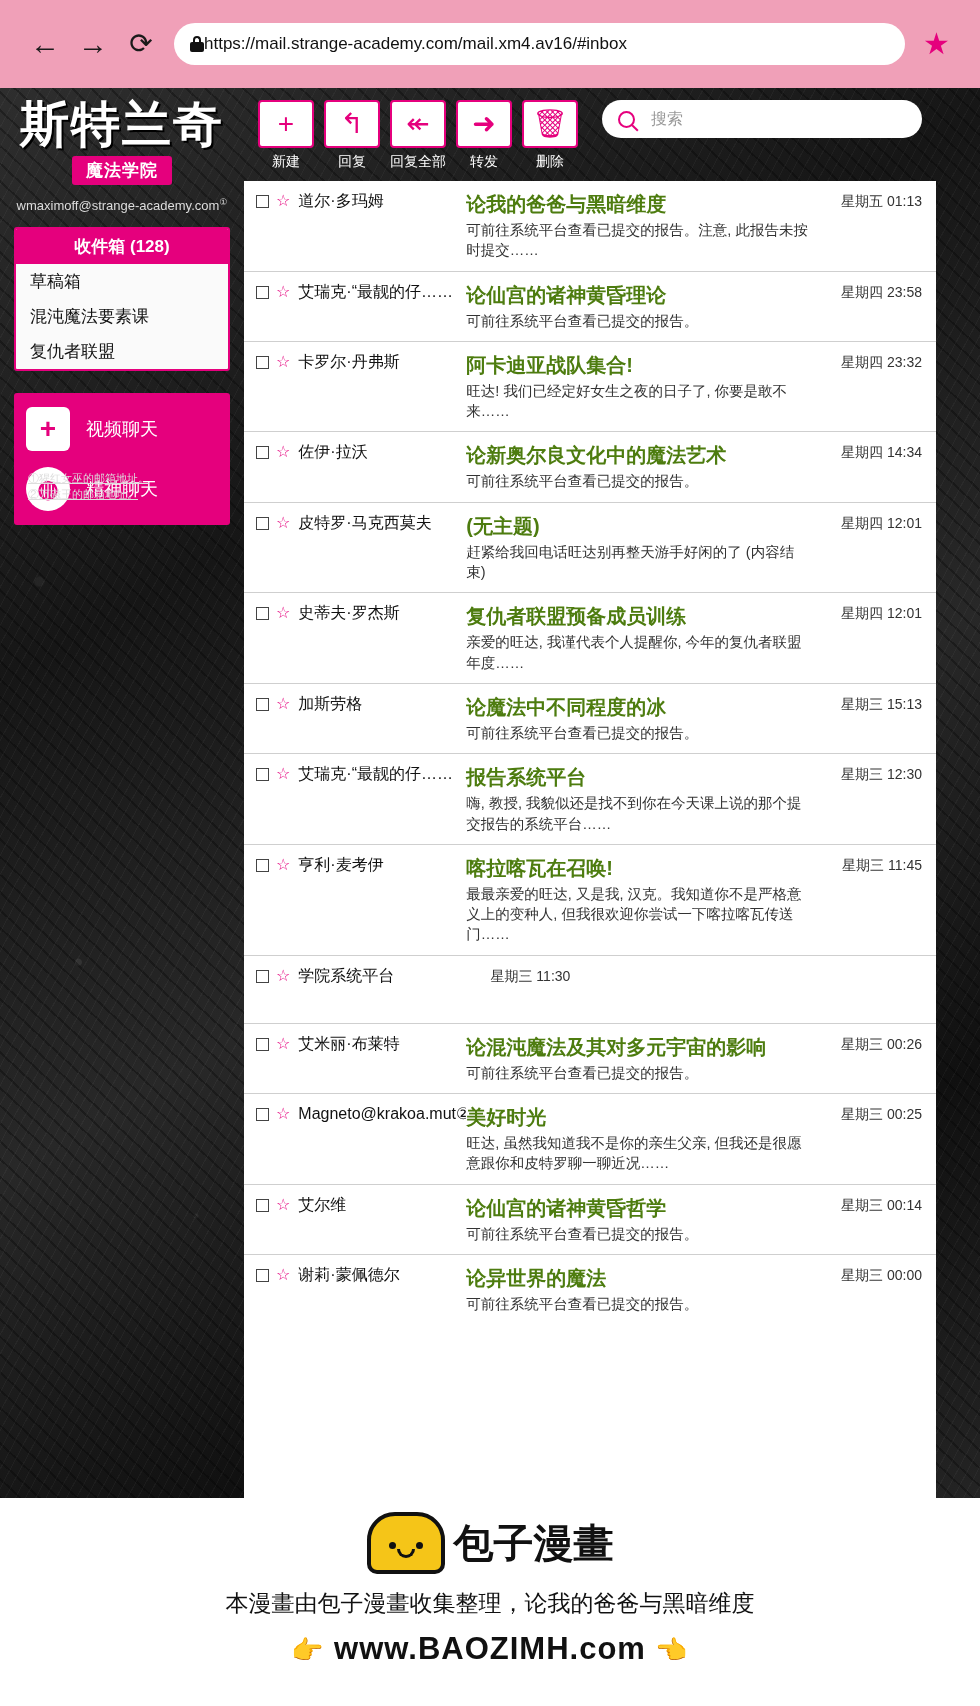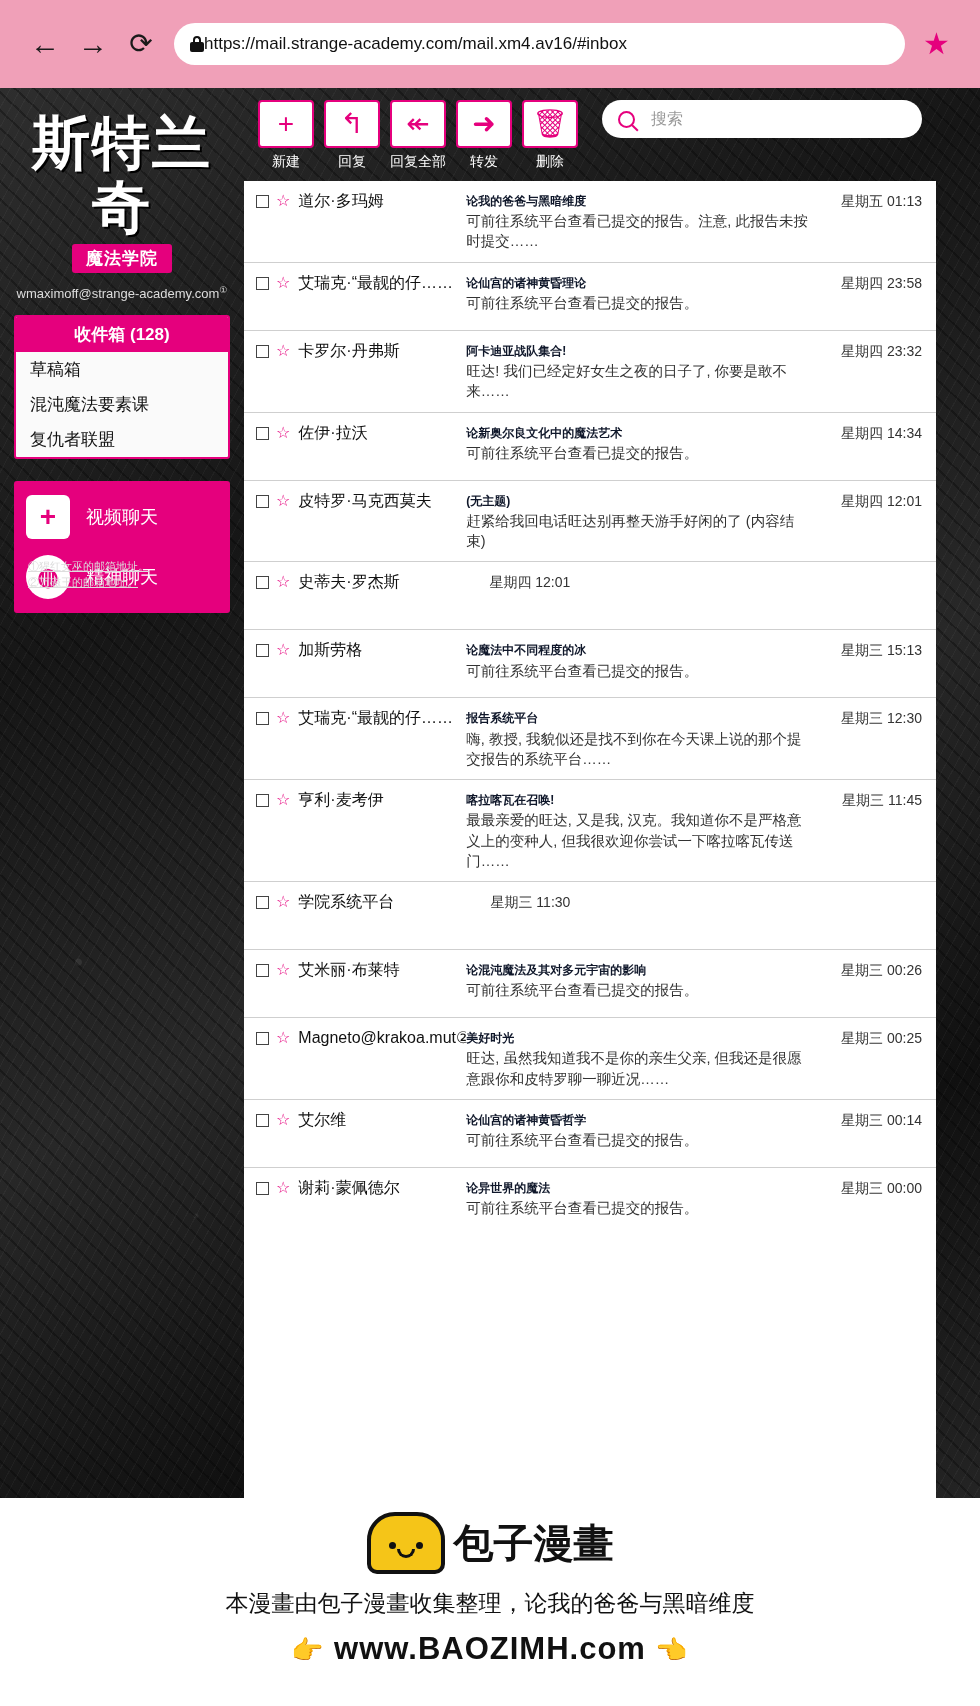--- a/index.html
+++ b/index.html
@@ -102,26 +102,25 @@
     width: 244px;
     padding: 0 14px;
   }
   .logo-wrap {
     text-align: center;
     padding-top: 10px;
   }
   .logo-main {
     font-family: "DejaVu Sans", sans-serif;
     font-weight: bold;
-    font-size: 58px;
+    font-size: 49px;
     color: #fff;
     letter-spacing: 2px;
     text-shadow: 2px 2px 0 #000;
     line-height: 1.1;
-    margin-top: 14px;
   }
   .logo-sub {
     display: inline-block;
     margin-top: 4px;
     background: #e5007d;
     color: #fff;
     font-size: 17px;
     font-weight: bold;
     padding: 3px 14px;
     border-radius: 3px;
@@ -291,23 +290,23 @@
   .sender {
     width: 168px;
     flex: none;
     font-size: 16px;
     color: #111;
     overflow: hidden;
     white-space: nowrap;
   }
   .content { flex: 1; padding-right: 10px; }
   .subject {
-    font-size: 12px;
+    font-size: 20px;
     font-weight: bold;
-    color: #0f172a;
+    color: #4d7c0f;
     line-height: 1.35;
   }
   .preview {
     font-size: 14.5px;
     color: #333;
     line-height: 1.4;
     margin-top: 2px;
   }
   .time {
     width: 104px;
@@ -510,20 +509,24 @@
           <span class="subject">(无主题)</span>
           <div class="preview">赶紧给我回电话旺达别再整天游手好闲的了 (内容结束)</div>
         </span>
         <span class="time">星期四 12:01</span>
       </div>
 
       <div class="mail-row">
         <span class="checkbox"></span>
         <span class="star">☆</span>
         <span class="sender">史蒂夫·罗杰斯</span>
+        <span class="content">
+          <span class="subject">复仇者联盟预备成员训练</span>
+          <div class="preview">亲爱的旺达, 我谨代表个人提醒你, 今年的复仇者联盟年度……</div>
+        </span>
         <span class="time">星期四 12:01</span>
       </div>
 
       <div class="mail-row">
         <span class="checkbox"></span>
         <span class="star">☆</span>
         <span class="sender">加斯劳格</span>
         <span class="content">
           <span class="subject">论魔法中不同程度的冰</span>
           <div class="preview">可前往系统平台查看已提交的报告。</div>

